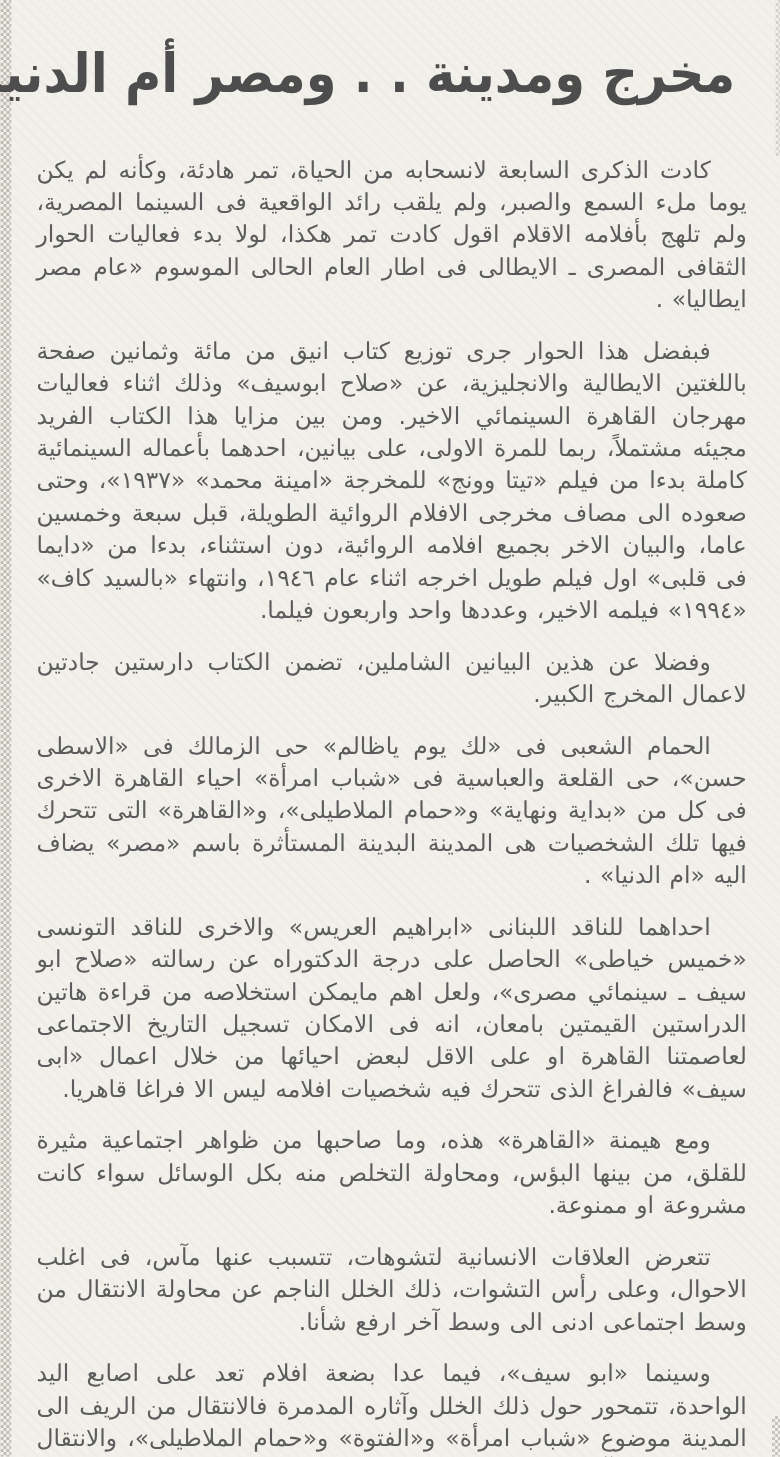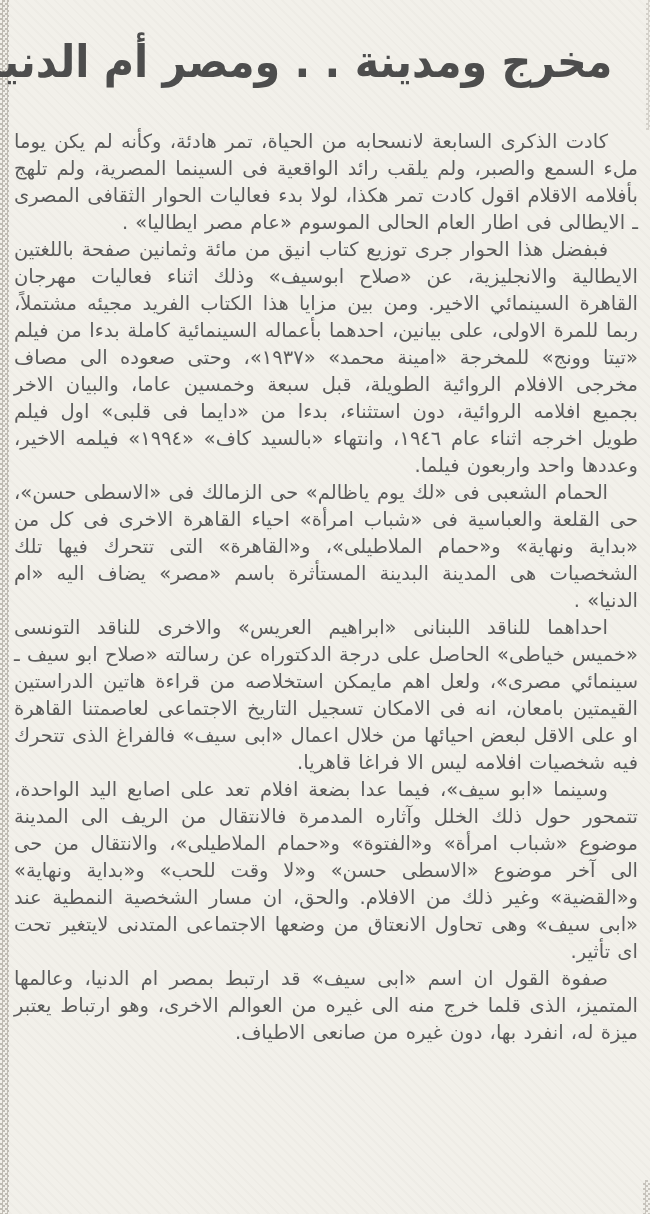--- a/index.html
+++ b/index.html
@@ -52,38 +52,41 @@
     transform-origin: center top;
   }
   .body-text {
     font-size: 19.5px;
     line-height: 27px;
     color: #5c5c5c;
     text-align: justify;
     text-justify: inter-word;
   }
   .body-text p {
-    margin: 0;
+    margin: 16px;
     text-indent: 30px; 
     word-spacing: 1px;
   }
 </style>
 </head>
 <body>
 
 <div class="paper"></div>
 <div class="edge edge-left"></div>
 <div class="edge edge-right-top"></div>
 <div class="edge edge-right-bottom"></div>
 
 <div class="article">
   <h1 class="headline" style="transform: scaleX(0.917647);">مخرج ومدينة . . ومصر أم الدنيا</h1>
 
   <div class="body-text">
     <p>كادت الذكرى السابعة لانسحابه من الحياة، تمر هادئة، وكأنه لم يكن يوما ملء السمع والصبر، ولم يلقب رائد الواقعية فى السينما المصرية، ولم تلهج بأفلامه الاقلام اقول كادت تمر هكذا، لولا بدء فعاليات الحوار الثقافى المصرى ـ الايطالى فى اطار العام الحالى الموسوم «عام مصر ايطاليا» .</p>
     <p>فبفضل هذا الحوار جرى توزيع كتاب انيق من مائة وثمانين صفحة باللغتين الايطالية والانجليزية، عن «صلاح ابوسيف» وذلك اثناء فعاليات مهرجان القاهرة السينمائي الاخير. ومن بين مزايا هذا الكتاب الفريد مجيئه مشتملاً، ربما للمرة الاولى، على بيانين، احدهما بأعماله السينمائية كاملة بدءا من فيلم «تيتا وونج» للمخرجة «امينة محمد» «١٩٣٧»، وحتى صعوده الى مصاف مخرجى الافلام الروائية الطويلة، قبل سبعة وخمسين عاما، والبيان الاخر بجميع افلامه الروائية، دون استثناء، بدءا من «دايما فى قلبى» اول فيلم طويل اخرجه اثناء عام ١٩٤٦، وانتهاء «بالسيد كاف» «١٩٩٤» فيلمه الاخير، وعددها واحد واربعون فيلما.</p>
+    <p>وفضلا عن هذين البيانين الشاملين، تضمن الكتاب دارستين جادتين لاعمال المخرج الكبير.</p>
     <p>الحمام الشعبى فى «لك يوم ياظالم» حى الزمالك فى «الاسطى حسن»، حى القلعة والعباسية فى «شباب امرأة» احياء القاهرة الاخرى فى كل من «بداية ونهاية» و«حمام الملاطيلى»، و«القاهرة» التى تتحرك فيها تلك الشخصيات هى المدينة البدينة المستأثرة باسم «مصر» يضاف اليه «ام الدنيا» .</p>
     <p>احداهما للناقد اللبنانى «ابراهيم العريس» والاخرى للناقد التونسى «خميس خياطى» الحاصل على درجة الدكتوراه عن رسالته «صلاح ابو سيف ـ سينمائي مصرى»، ولعل اهم مايمكن استخلاصه من قراءة هاتين الدراستين القيمتين بامعان، انه فى الامكان تسجيل التاريخ الاجتماعى لعاصمتنا القاهرة او على الاقل لبعض احيائها من خلال اعمال «ابى سيف» فالفراغ الذى تتحرك فيه شخصيات افلامه ليس الا فراغا قاهريا.</p>
+    <p>ومع هيمنة «القاهرة» هذه، وما صاحبها من ظواهر اجتماعية مثيرة للقلق، من بينها البؤس، ومحاولة التخلص منه بكل الوسائل سواء كانت مشروعة او ممنوعة.</p>
+    <p>تتعرض العلاقات الانسانية لتشوهات، تتسبب عنها مآس، فى اغلب الاحوال، وعلى رأس التشوات، ذلك الخلل الناجم عن محاولة الانتقال من وسط اجتماعى ادنى الى وسط آخر ارفع شأنا.</p>
     <p>وسينما «ابو سيف»، فيما عدا بضعة افلام تعد على اصابع اليد الواحدة، تتمحور حول ذلك الخلل وآثاره المدمرة فالانتقال من الريف الى المدينة موضوع «شباب امرأة» و«الفتوة» و«حمام الملاطيلى»، والانتقال من حى الى آخر موضوع «الاسطى حسن» و«لا وقت للحب» و«بداية ونهاية» و«القضية» وغير ذلك من الافلام. والحق، ان مسار الشخصية النمطية عند «ابى سيف» وهى تحاول الانعتاق من وضعها الاجتماعى المتدنى لايتغير تحت اى تأثير.</p>
     <p>صفوة القول ان اسم «ابى سيف» قد ارتبط بمصر ام الدنيا، وعالمها المتميز، الذى قلما خرج منه الى غيره من العوالم الاخرى، وهو ارتباط يعتبر ميزة له، انفرد بها، دون غيره من صانعى الاطياف.</p>
   </div>
 
 </div>
 
 </body></html>

